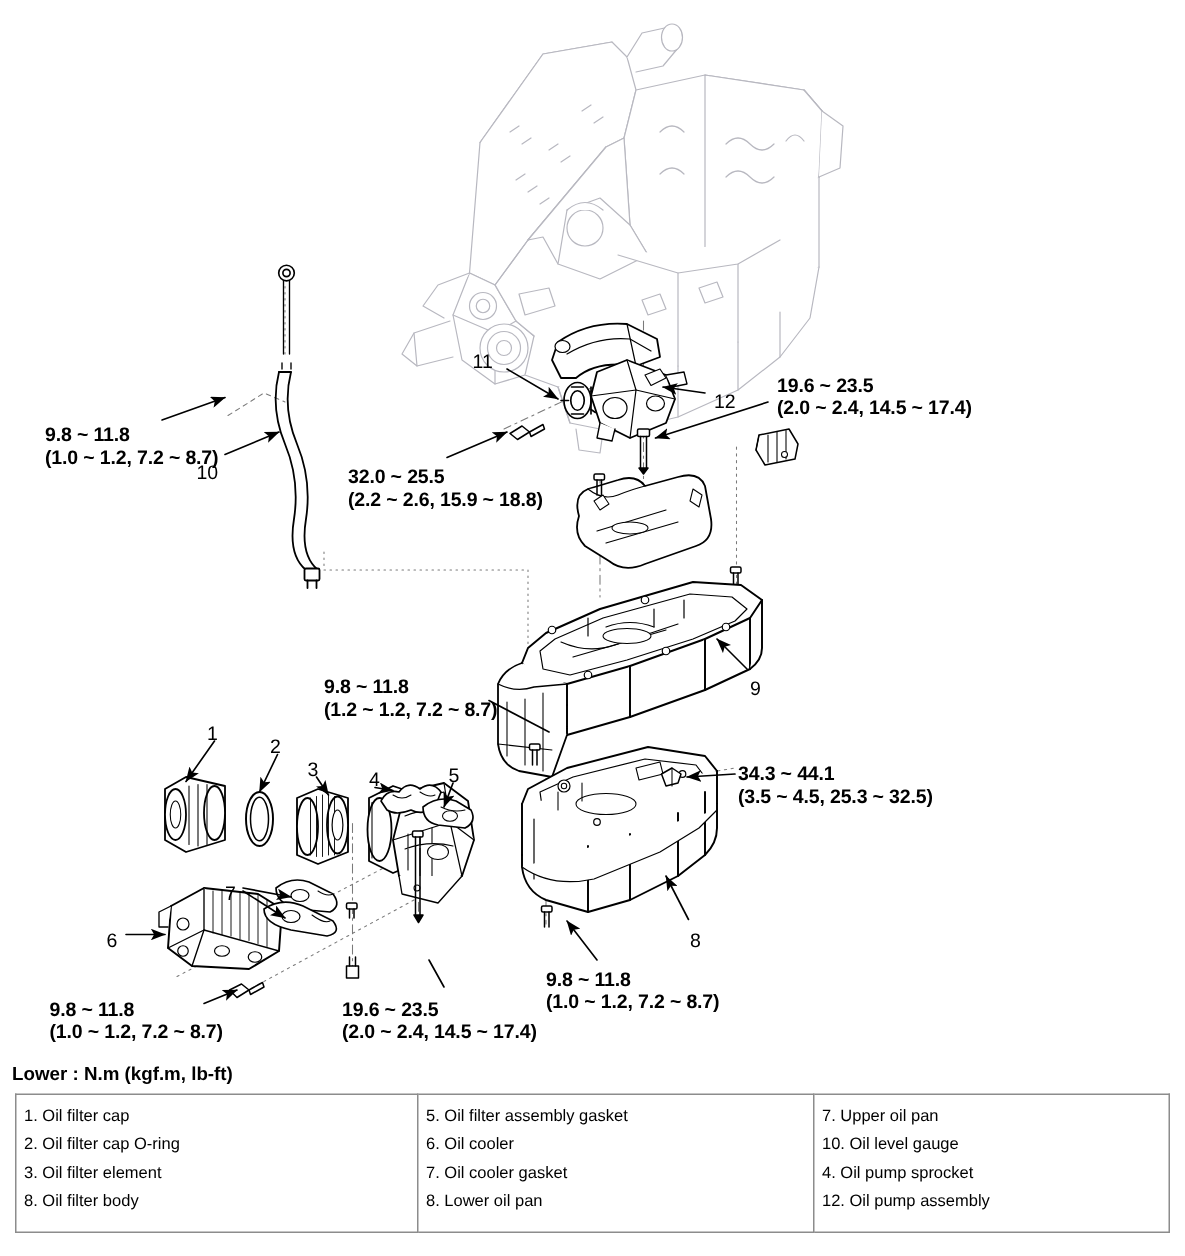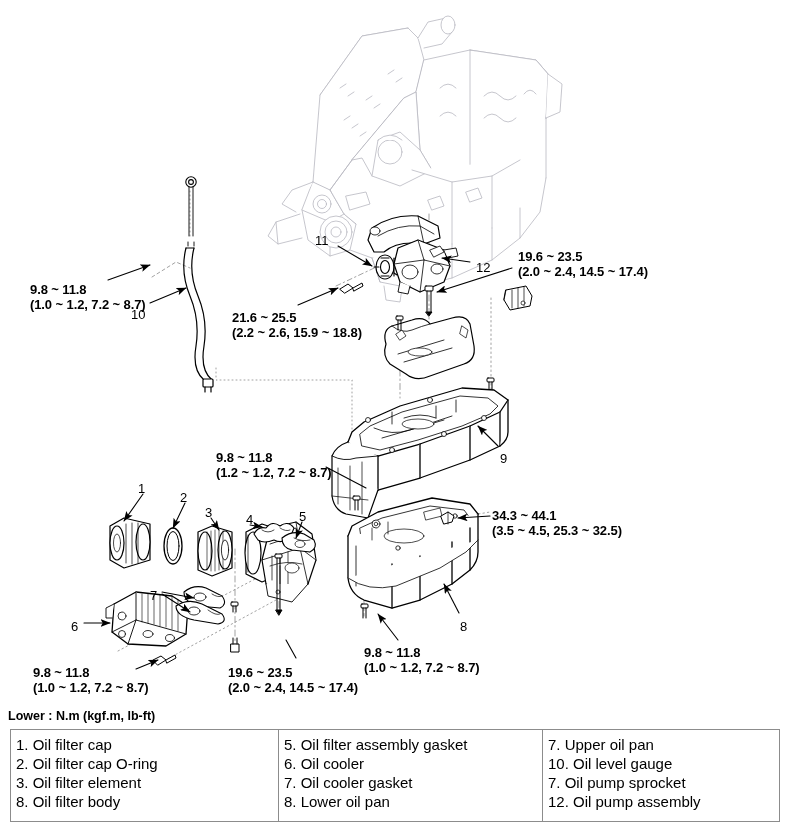--- a/index.html
+++ b/index.html
@@ -26,21 +26,21 @@
   }
   #legend-table{
     position:absolute;left:10px;top:729px;width:770px;
     border:1px solid #8c8c8c;border-collapse:collapse;
     table-layout:fixed;background:#fff;
   }
   #legend-table td{
     border:1px solid #8c8c8c;
     vertical-align:top;
     padding:5px 4px 10px 5px;
-    font-size:15px;line-height:19px;
+    font-size:11px;line-height:19px;
     font-weight:normal;
   }
   #legend-table td:nth-child(1){width:258px;}
   #legend-table td:nth-child(2){width:254px;}
   .legend-item{display:block;white-space:nowrap;}
 </style>
 </head>
 <body>
 
 <svg id="diagram" viewBox="0 0 790 720" xmlns="http://www.w3.org/2000/svg">
@@ -436,21 +436,21 @@
     </g>
   </g>
 </svg>
 
 <div id="torque-labels">
   <div class="torque-label" style="left:30px;top:282px;">
     <span>9.8 ~ 11.8</span>
     <span class="l2">(1.0 ~ 1.2, 7.2 ~ 8.7)</span>
   </div>
   <div class="torque-label" style="left:232px;top:310px;">
-    <span>21.6 ~ 25.5</span>
+    <span>32.0 ~ 25.5</span>
     <span class="l2">(2.2 ~ 2.6, 15.9 ~ 18.8)</span>
   </div>
   <div class="torque-label" style="left:518px;top:249px;">
     <span>19.6 ~ 23.5</span>
     <span class="l2">(2.0 ~ 2.4, 14.5 ~ 17.4)</span>
   </div>
   <div class="torque-label" style="left:216px;top:450px;">
     <span>9.8 ~ 11.8</span>
     <span class="l2">(1.2 ~ 1.2, 7.2 ~ 8.7)</span>
   </div>
@@ -500,18 +500,18 @@
     </td>
     <td>
       <span class="legend-item">5. Oil filter assembly gasket</span>
       <span class="legend-item">6. Oil cooler</span>
       <span class="legend-item">7. Oil cooler gasket</span>
       <span class="legend-item">8. Lower oil pan</span>
     </td>
     <td>
       <span class="legend-item">7. Upper oil pan</span>
       <span class="legend-item">10. Oil level gauge</span>
-      <span class="legend-item">7. Oil pump sprocket</span>
+      <span class="legend-item">4. Oil pump sprocket</span>
       <span class="legend-item">12. Oil pump assembly</span>
     </td>
   </tr>
 </tbody>
   </table>
 
 </body></html>

